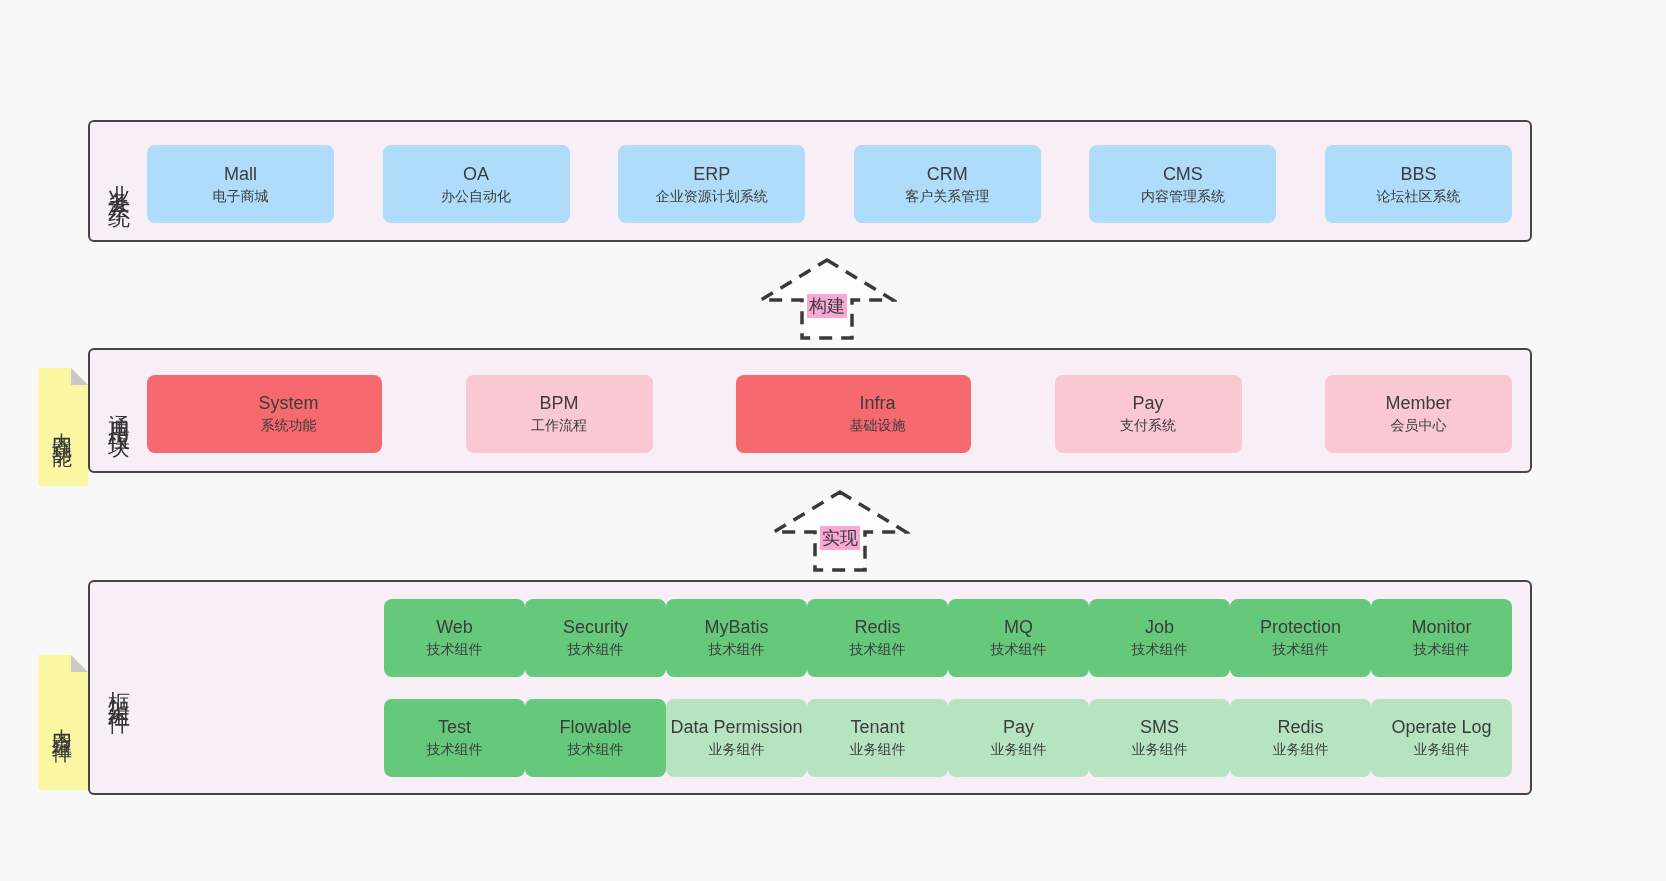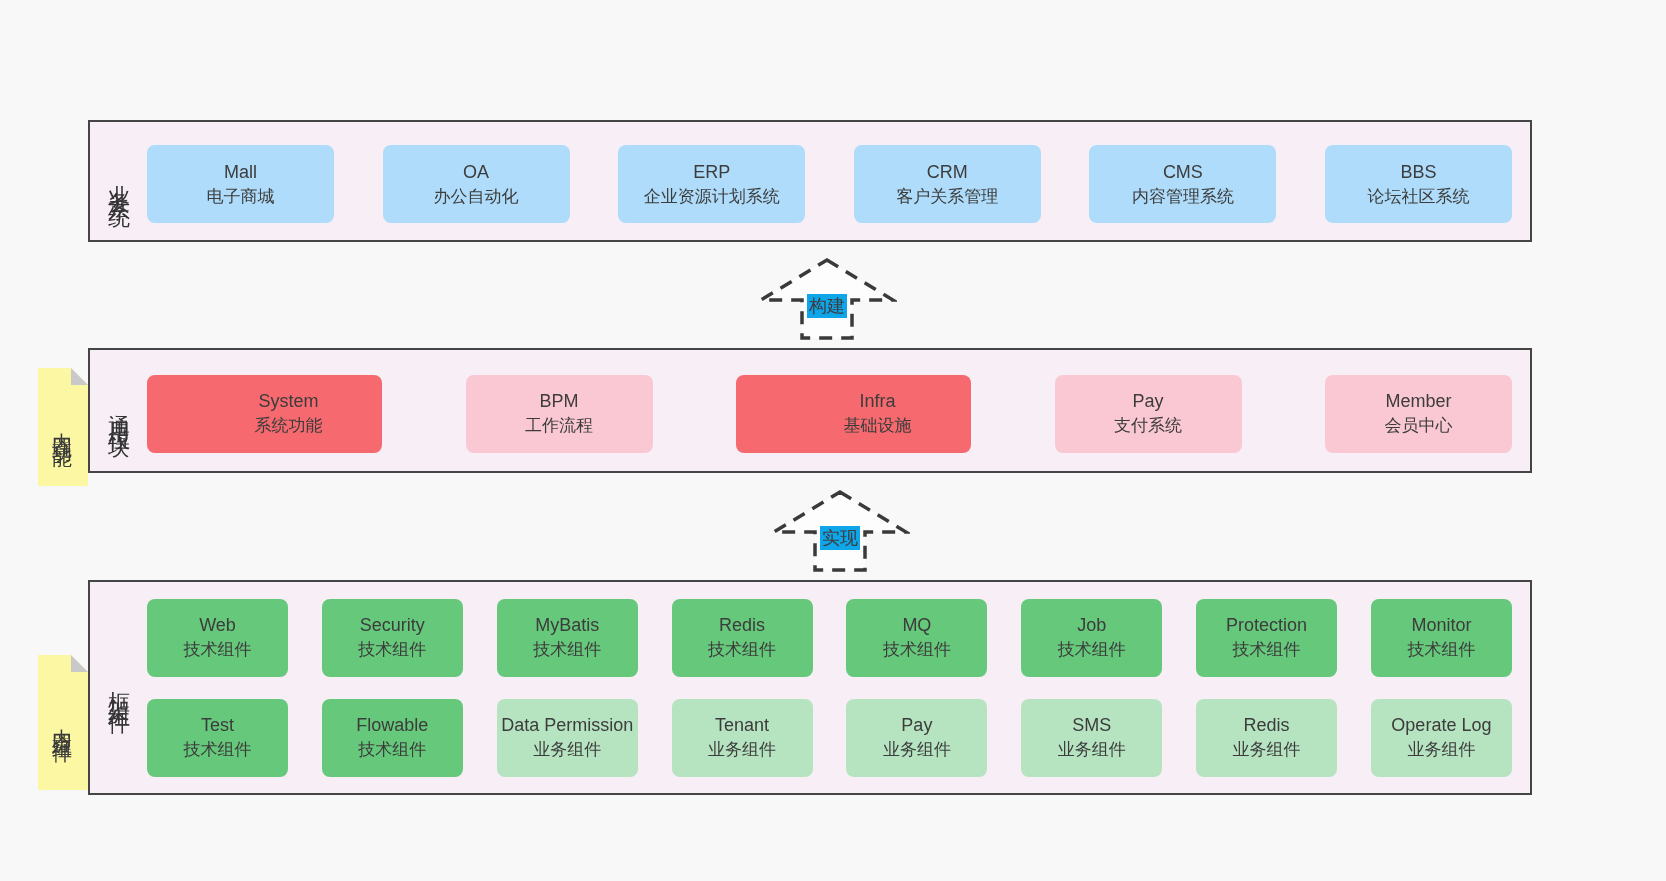--- a/index.html
+++ b/index.html
@@ -8,21 +8,21 @@
     font-family:"Liberation Sans","DejaVu Sans",sans-serif;
     color:var(--text,#3c3c3c);
   }
   .canvas{position:relative;width:1666px;height:881px;overflow:hidden;}
 
   
   .layer{
     position:absolute;left:88px;width:1444px;
     background:var(--layer_bg,#f7eef6);
     border:2px solid var(--layer_border,#454545);
-    border-radius:0;box-sizing:border-box;
+    border-radius:6px;box-sizing:border-box;
   }
   .layer-1{top:120px;height:122px;}
   .layer-2{top:348px;height:125px;}
   .layer-3{top:580px;height:215px;}
 
   .vtext{writing-mode:vertical-rl;text-orientation:upright;}
 
   .layer-label{
     position:absolute;left:8px;top:0;bottom:0;width:42px;
     display:flex;align-items:center;justify-content:center;
@@ -31,31 +31,31 @@
 
   .boxes-row{
     position:absolute;left:57px;right:18px;top:0;bottom:0;
     display:flex;align-items:center;justify-content:space-between;
     padding-top:6px;box-sizing:border-box;
   }
   .grid{
     position:absolute;left:57px;right:18px;top:0;bottom:0;
     display:flex;flex-direction:column;justify-content:center;gap:22px;
   }
-  .grid .grow{display:flex;justify-content:space-between;}
+  .grid .grow{display:flex;justify-content:flex-end;}
 
   .box{
     border-radius:8px;display:flex;flex-direction:column;
     align-items:center;justify-content:center;text-align:center;
     line-height:1.4;color:var(--text,#3c3c3c);
   }
   .box-l{width:187px;height:78px;}
   .box-s{width:141px;height:78px;}
   .box .t{font-size:18px;}
-  .box .s{font-size:17px;}
+  .box .s{font-size:14px;}
   .c-blue{background:var(--blue,#aedcfa);}
   .c-red{background:var(--red,#f5696f);padding-left:48px;}
   .c-pink{background:var(--pink,#fac8d3);}
   .c-green{background:var(--green,#65c87b);}
   .c-light_green{background:var(--light_green,#b6e4c1);}
 
   
   .sticky{
     position:absolute;left:38px;width:50px;
     background:var(--sticky_yellow,#fbf7a2);
@@ -75,21 +75,21 @@
     border-bottom:17px solid var(--sticky_fold,#c9c9c9);
     border-right:17px solid transparent;
     transform:translateX(-0px);
   }
 
   
   .arrow{position:absolute;width:140px;height:85px;}
   .arrow svg{position:absolute;left:0;top:0;}
   .arrow .arrow-label{
     position:absolute;left:50%;top:37px;transform:translateX(-50%);
-    background:#0ea5e9;font-size:18px;padding:0 2px;white-space:nowrap;
+    background:#f9a8d4;font-size:18px;padding:0 2px;white-space:nowrap;
     color:var(--text,#3c3c3c);
   }
   .arrow-1{left:757px;top:257px;}
   .arrow-2{left:770px;top:489px;}
 </style>
 </head>
 <body>
 
 <div class="canvas">
 

